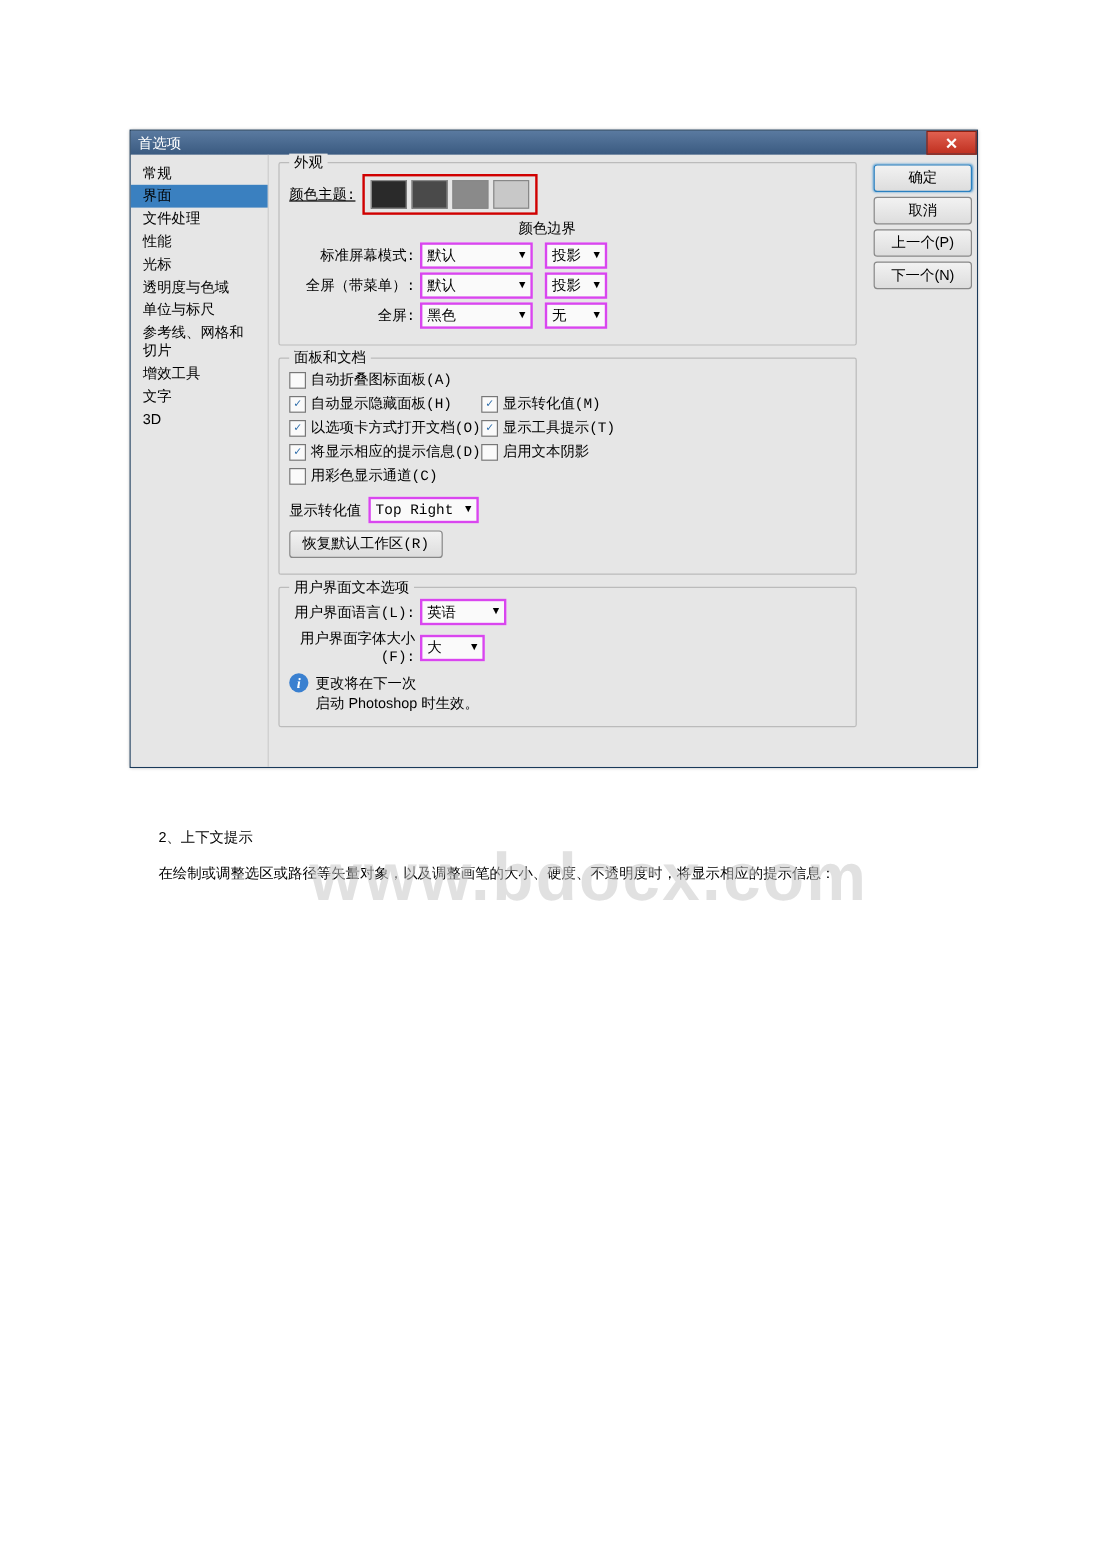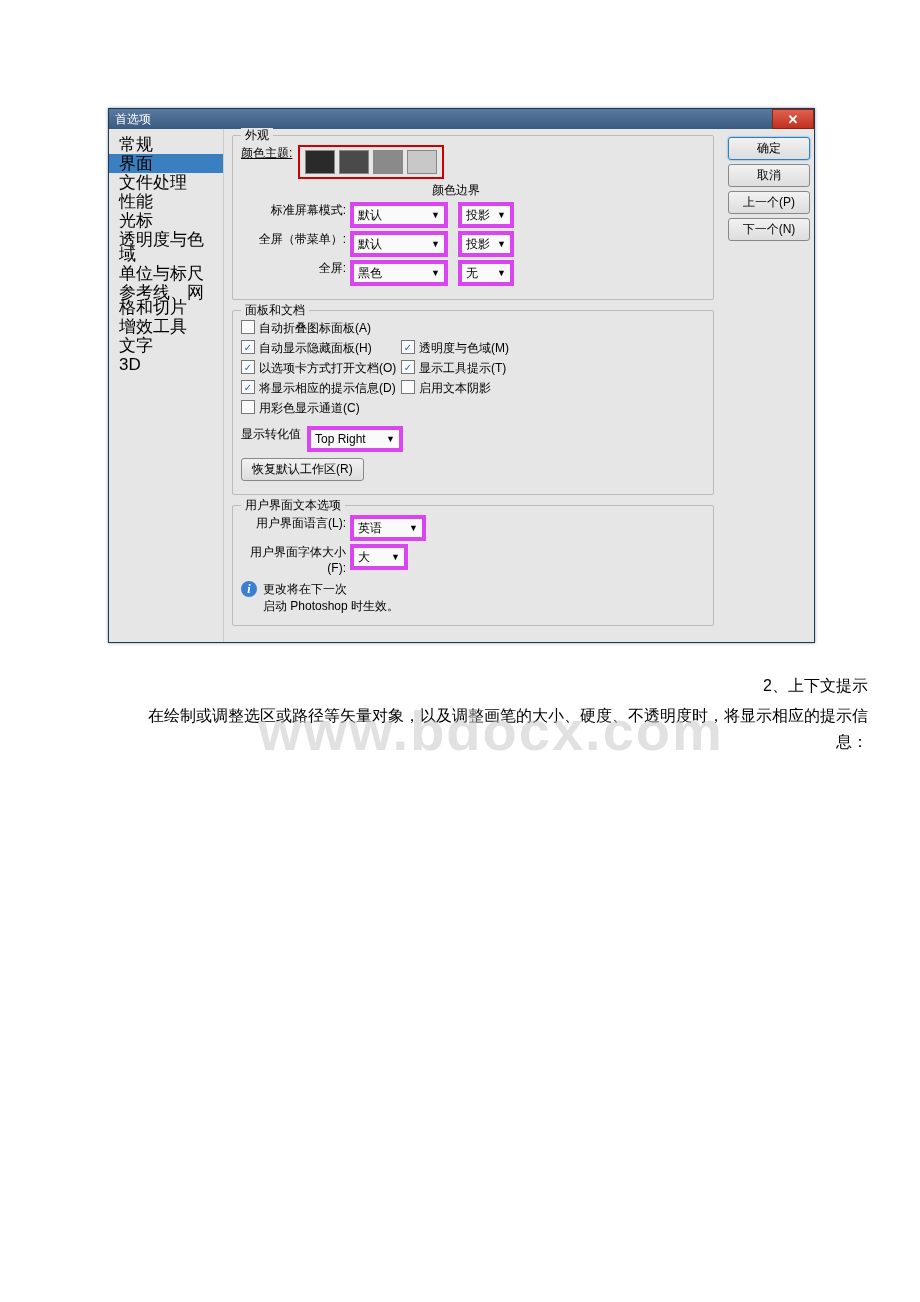--- a/index.html
+++ b/index.html
@@ -64,21 +64,21 @@
   background: #e6e6e6;
   min-height: 510px;
 }
 .sidebar {
   width: 114px;
   padding: 6px 0 6px 0;
   border-right: 1px solid #ccc;
 }
 .sidebar-item {
   padding: 2px 10px;
-  font-size: 17px;
+  font-size: 12px;
   line-height: 15px;
   cursor: default;
 }
 .sidebar-item.active {
   background: #3a80c0;
   color: #000000;
 }
 .main {
   flex: 1;
   padding: 6px 8px;
@@ -95,35 +95,36 @@
   position: absolute;
   top: -8px;
   left: 8px;
   background: #e6e6e6;
   padding: 0 4px;
   font-size: 12px;
   line-height: 14px;
 }
 .row {
   display: flex;
-  align-items: flex-start;
+  align-items: center;
   margin: 3px 0;
   font-size: 12px;
+  font-family: Liberation Mono, monospace;
 }
 .label-right {
   width: 105px;
   text-align: right;
   margin-right: 4px;
 }
 .combo {
   display: inline-flex;
   align-items: center;
   justify-content: space-between;
   background: #fafafa;
-  border: 4px solid #d946ef;
+  border: 2px solid #d946ef;
   height: 18px;
   padding: 0 4px;
   font-size: 12px;
   min-width: 80px;
 }
 .combo .arrow {
   font-size: 9px;
   margin-left: 6px;
 }
 .swatches {
@@ -198,25 +199,24 @@
   border-radius: 3px;
   font-size: 12px;
   text-align: center;
   margin-bottom: 4px;
 }
 .btn.primary {
   border: 1px solid #2a80c0;
   box-shadow: 0 0 2px #3a90d0;
 }
 .article {
-  margin-top: 30px;
-  font-size: 16px;
+  margin-top: 45px;
+  font-size: 12px;
   line-height: 26px;
   text-indent: 2em;
-  text-align: right;
 }
 .article p { margin: 4px 0; }
 </style>
 </head>
 <body>
 
 <div class="page-wrap">
   <div class="dialog">
     <div class="titlebar">
       <span>首选项</span>
@@ -320,21 +320,21 @@
                 </div>
               <div class="row">
                   <span class="check"></span>
                   <span>用彩色显示通道(C)</span>
                 </div>
             </div>
             <div>
               <div class="row" style="height:17px"></div>
               <div class="row">
                   <span class="check">✓</span>
-                  <span>透明度与色域(M)</span>
+                  <span>显示转化值(M)</span>
                 </div>
               <div class="row">
                   <span class="check">✓</span>
                   <span>显示工具提示(T)</span>
                 </div>
               <div class="row">
                   <span class="check"></span>
                   <span>启用文本阴影</span>
                 </div>
             </div>

